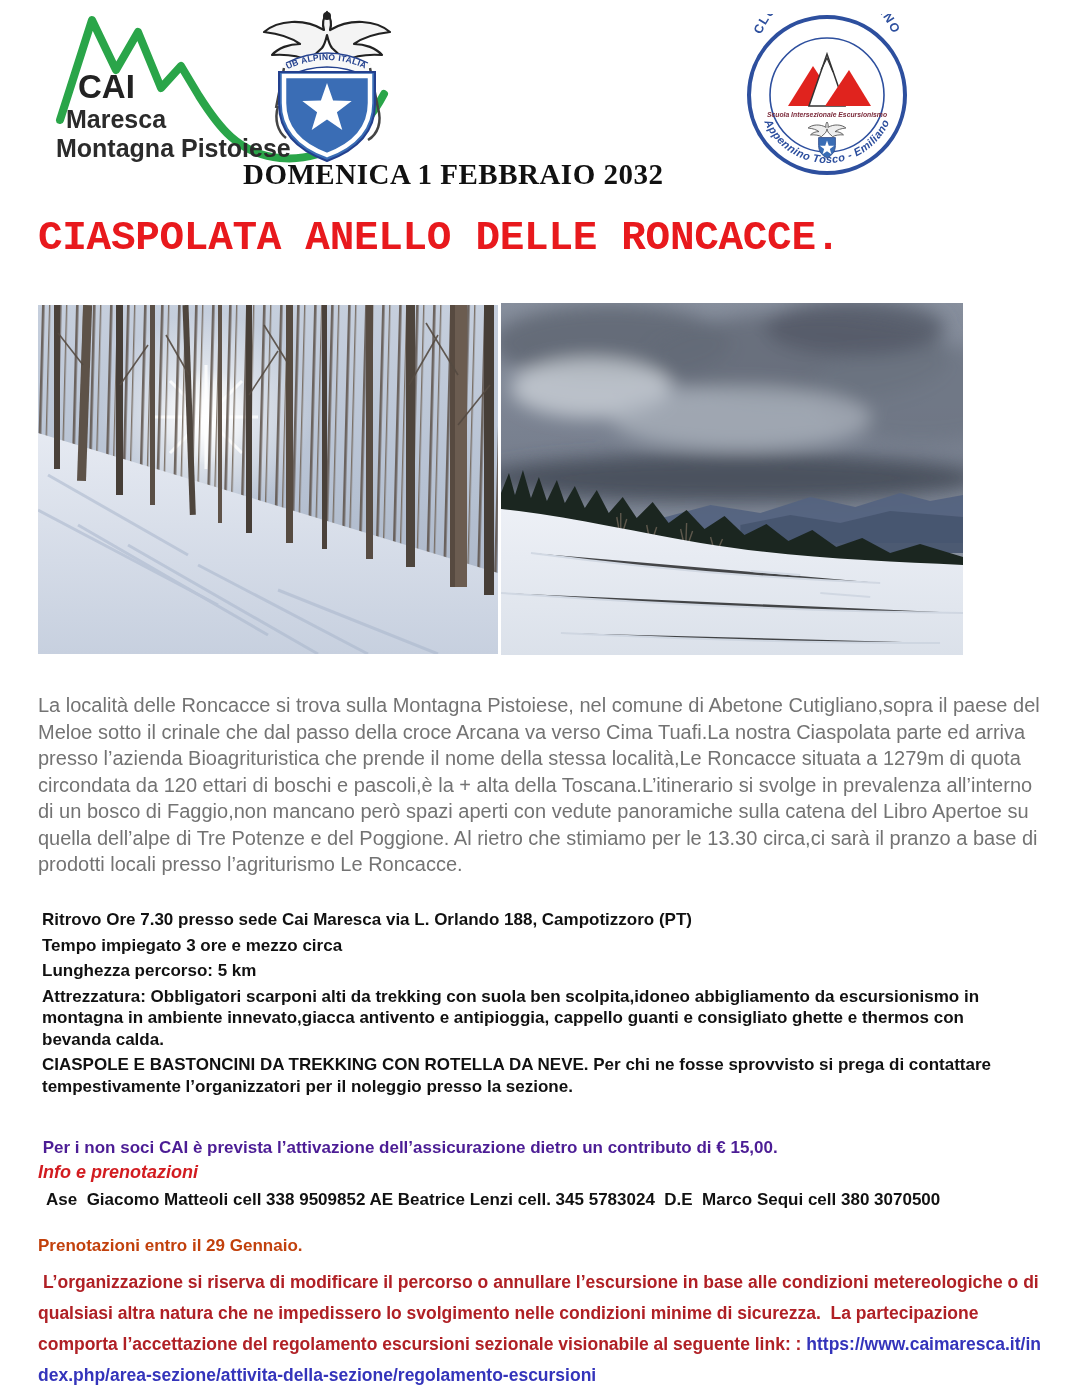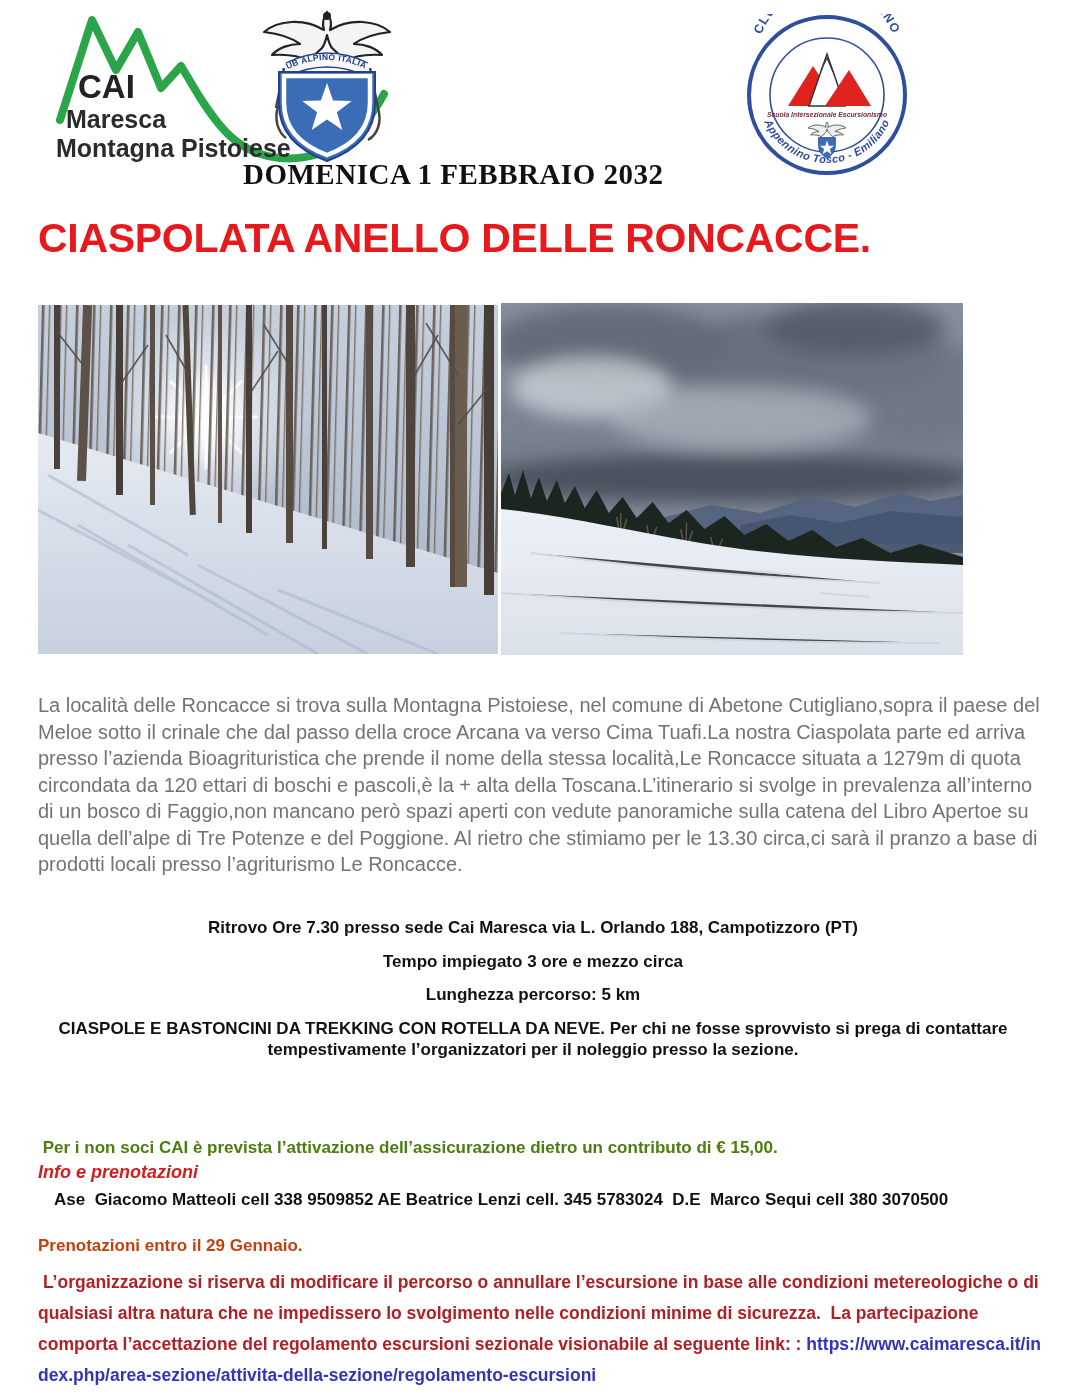--- a/index.html
+++ b/index.html
@@ -9,47 +9,47 @@
   }
   .abs{position:absolute;}
   
   .date-heading{
     left:243px;top:158px;
     font-family:"Liberation Serif", serif;font-weight:bold;font-size:29px;color:#111111;
     letter-spacing:0.5px;
   }
   .main-title{
     left:38px;top:215px;width:1010px;
-    font-family:Liberation Sans, sans-serif;font-weight:bold;font-size:41px;color:#e8191d;
+    font-family:Liberation Mono, monospace;font-weight:bold;font-size:41px;color:#e8191d;
     letter-spacing:-0.3px;white-space:nowrap;
   }
   
   .photo{display:block;}
   .photo-left{left:38px;top:305px;width:460px;height:349px;}
   .photo-right{left:501px;top:303px;width:462px;height:352px;}
   
   .intro{
     left:38px;top:692px;width:1012px;
     font-size:20px;line-height:26.5px;color:#737373;
   }
   .details{
     left:38px;top:905px;width:990px;
     font-size:17px;line-height:21.5px;font-weight:bold;color:#111111;
   }
-  .details div{margin:12px;text-align:center;}
+  .details div{margin:4px;}
   .insurance{
     left:38px;top:1138px;width:1000px;
-    font-size:17px;font-weight:bold;color:#4d7c0f;white-space:pre-wrap;
+    font-size:17px;font-weight:bold;color:#4c1d95;white-space:pre-wrap;
   }
   .info-label{
     left:38px;top:1162px;
     font-size:18px;font-weight:bold;font-style:italic;color:#d21c20;
   }
   .contacts{
-    left:54px;top:1190px;width:1020px;
+    left:46px;top:1190px;width:1020px;
     font-size:17px;font-weight:bold;color:#111111;white-space:pre-wrap;
   }
   .deadline{
     left:38px;top:1236px;
     font-size:17px;font-weight:bold;color:#c2410c;
   }
   .footer-note{
     left:38px;top:1267px;width:1005px;
     font-size:17.5px;line-height:31px;font-weight:bold;color:#b02025;white-space:pre-wrap;
   }
@@ -251,20 +251,21 @@
       <path d="M250,268 L300,272 M320,290 L370,294"></path>
     </g>
   </svg>
 
   <div class="abs intro">La località delle Roncacce si trova sulla Montagna Pistoiese, nel comune di Abetone Cutigliano,sopra il paese del Meloe sotto il crinale che dal passo della croce Arcana va verso Cima Tuafi.La nostra Ciaspolata parte ed arriva presso l’azienda Bioagrituristica che prende il nome della stessa località,Le Roncacce situata a 1279m di quota circondata da 120 ettari di boschi e pascoli,è la + alta della Toscana.L’itinerario si svolge in prevalenza all’interno di un bosco di Faggio,non mancano però spazi aperti con vedute panoramiche sulla catena del Libro Apertoe su quella dell’alpe di Tre Potenze e del Poggione. Al rietro che stimiamo per le 13.30 circa,ci sarà il pranzo a base di prodotti locali presso l’agriturismo Le Roncacce.</div>
 
   <div class="abs details">
     <div>Ritrovo Ore 7.30 presso sede Cai Maresca via L. Orlando 188, Campotizzoro (PT)</div>
     <div>Tempo impiegato 3 ore e mezzo circa</div>
     <div>Lunghezza percorso: 5 km</div>
+    <div>Attrezzatura: Obbligatori scarponi alti da trekking con suola ben scolpita,idoneo abbigliamento da escursionismo in montagna in ambiente innevato,giacca antivento e antipioggia, cappello guanti e consigliato ghette e thermos con bevanda calda.</div>
     <div>CIASPOLE E BASTONCINI DA TREKKING CON ROTELLA DA NEVE. Per chi ne fosse sprovvisto si prega di contattare tempestivamente l’organizzatori per il noleggio presso la sezione.</div>
   </div>
 
   <div class="abs insurance"> Per i non soci CAI è prevista l’attivazione dell’assicurazione dietro un contributo di € 15,00.</div>
   <div class="abs info-label">Info e prenotazioni</div>
   <div class="abs contacts">Ase  Giacomo Matteoli cell 338 9509852 AE Beatrice Lenzi cell. 345 5783024  D.E  Marco Sequi cell 380 3070500</div>
   <div class="abs deadline">Prenotazioni entro il 29 Gennaio.</div>
 
   <div class="abs footer-note"><span> L’organizzazione si riserva di modificare il percorso o annullare l’escursione in base alle condizioni metereologiche o di qualsiasi altra natura che ne impedissero lo svolgimento nelle condizioni minime di sicurezza.  La partecipazione comporta l’accettazione del regolamento escursioni sezionale visionabile al seguente link: : </span><a href="#">https://www.caimaresca.it/index.php/area-sezione/attivita-della-sezione/regolamento-escursioni</a></div>
 

